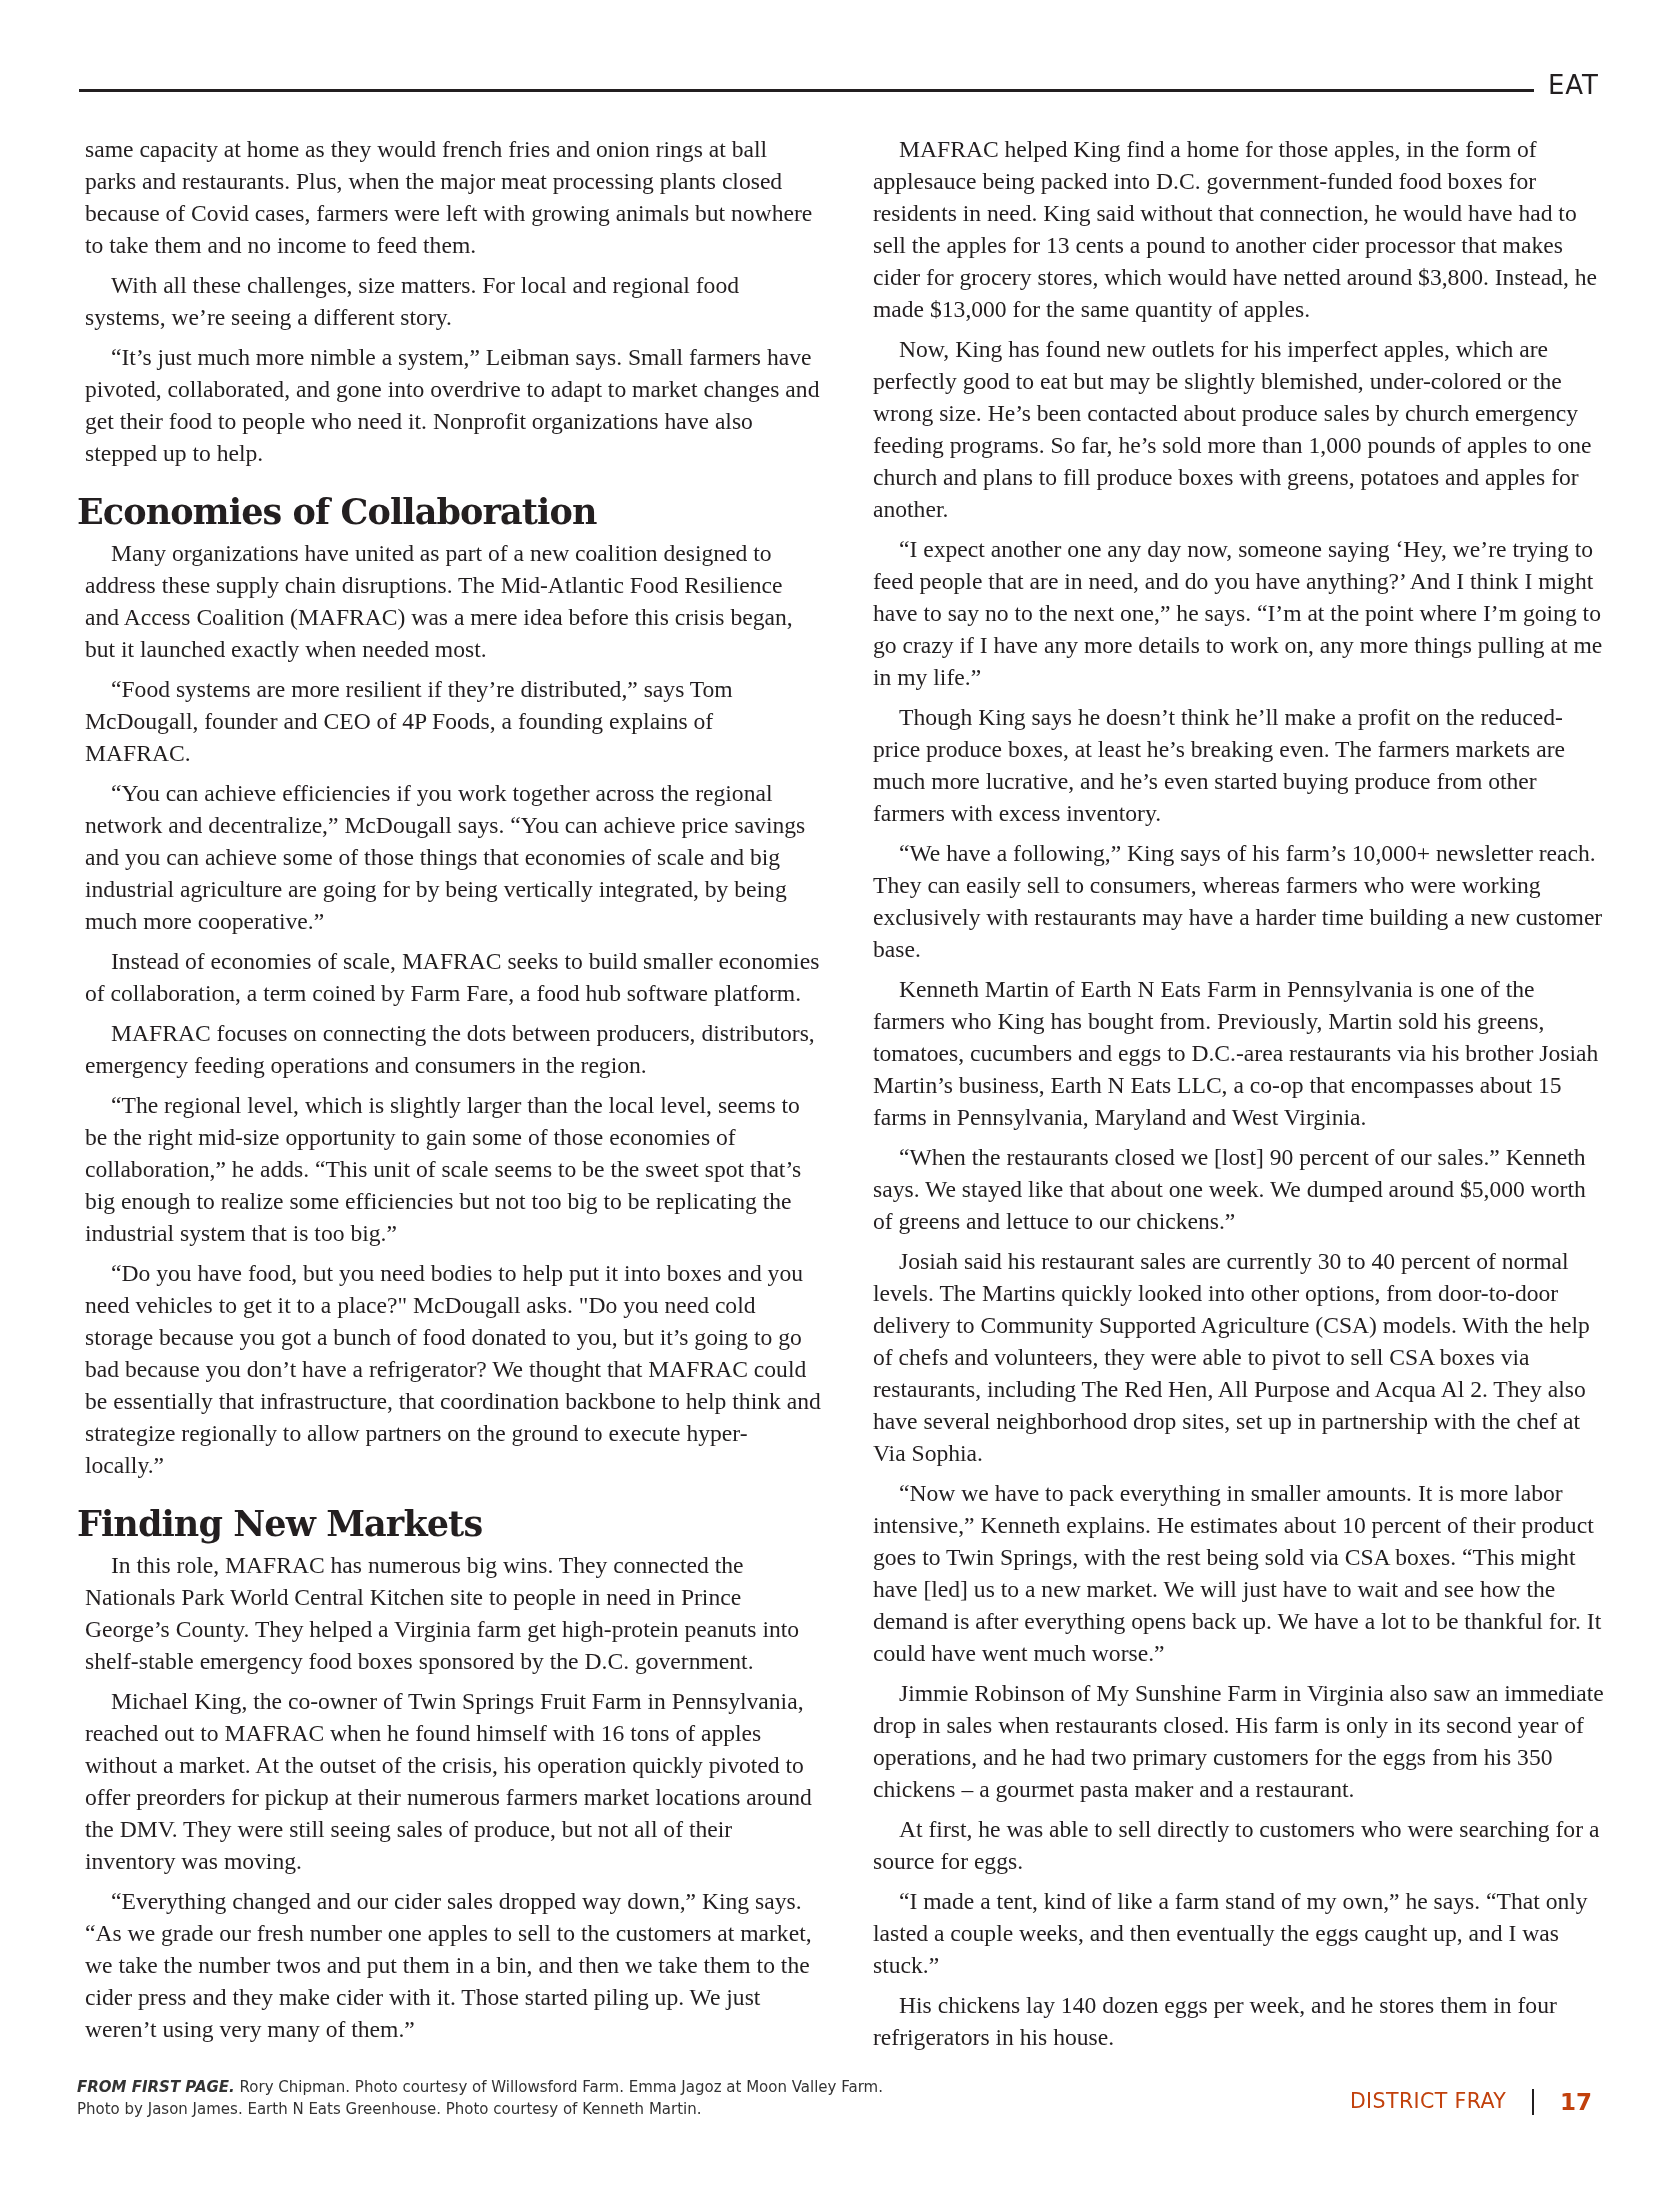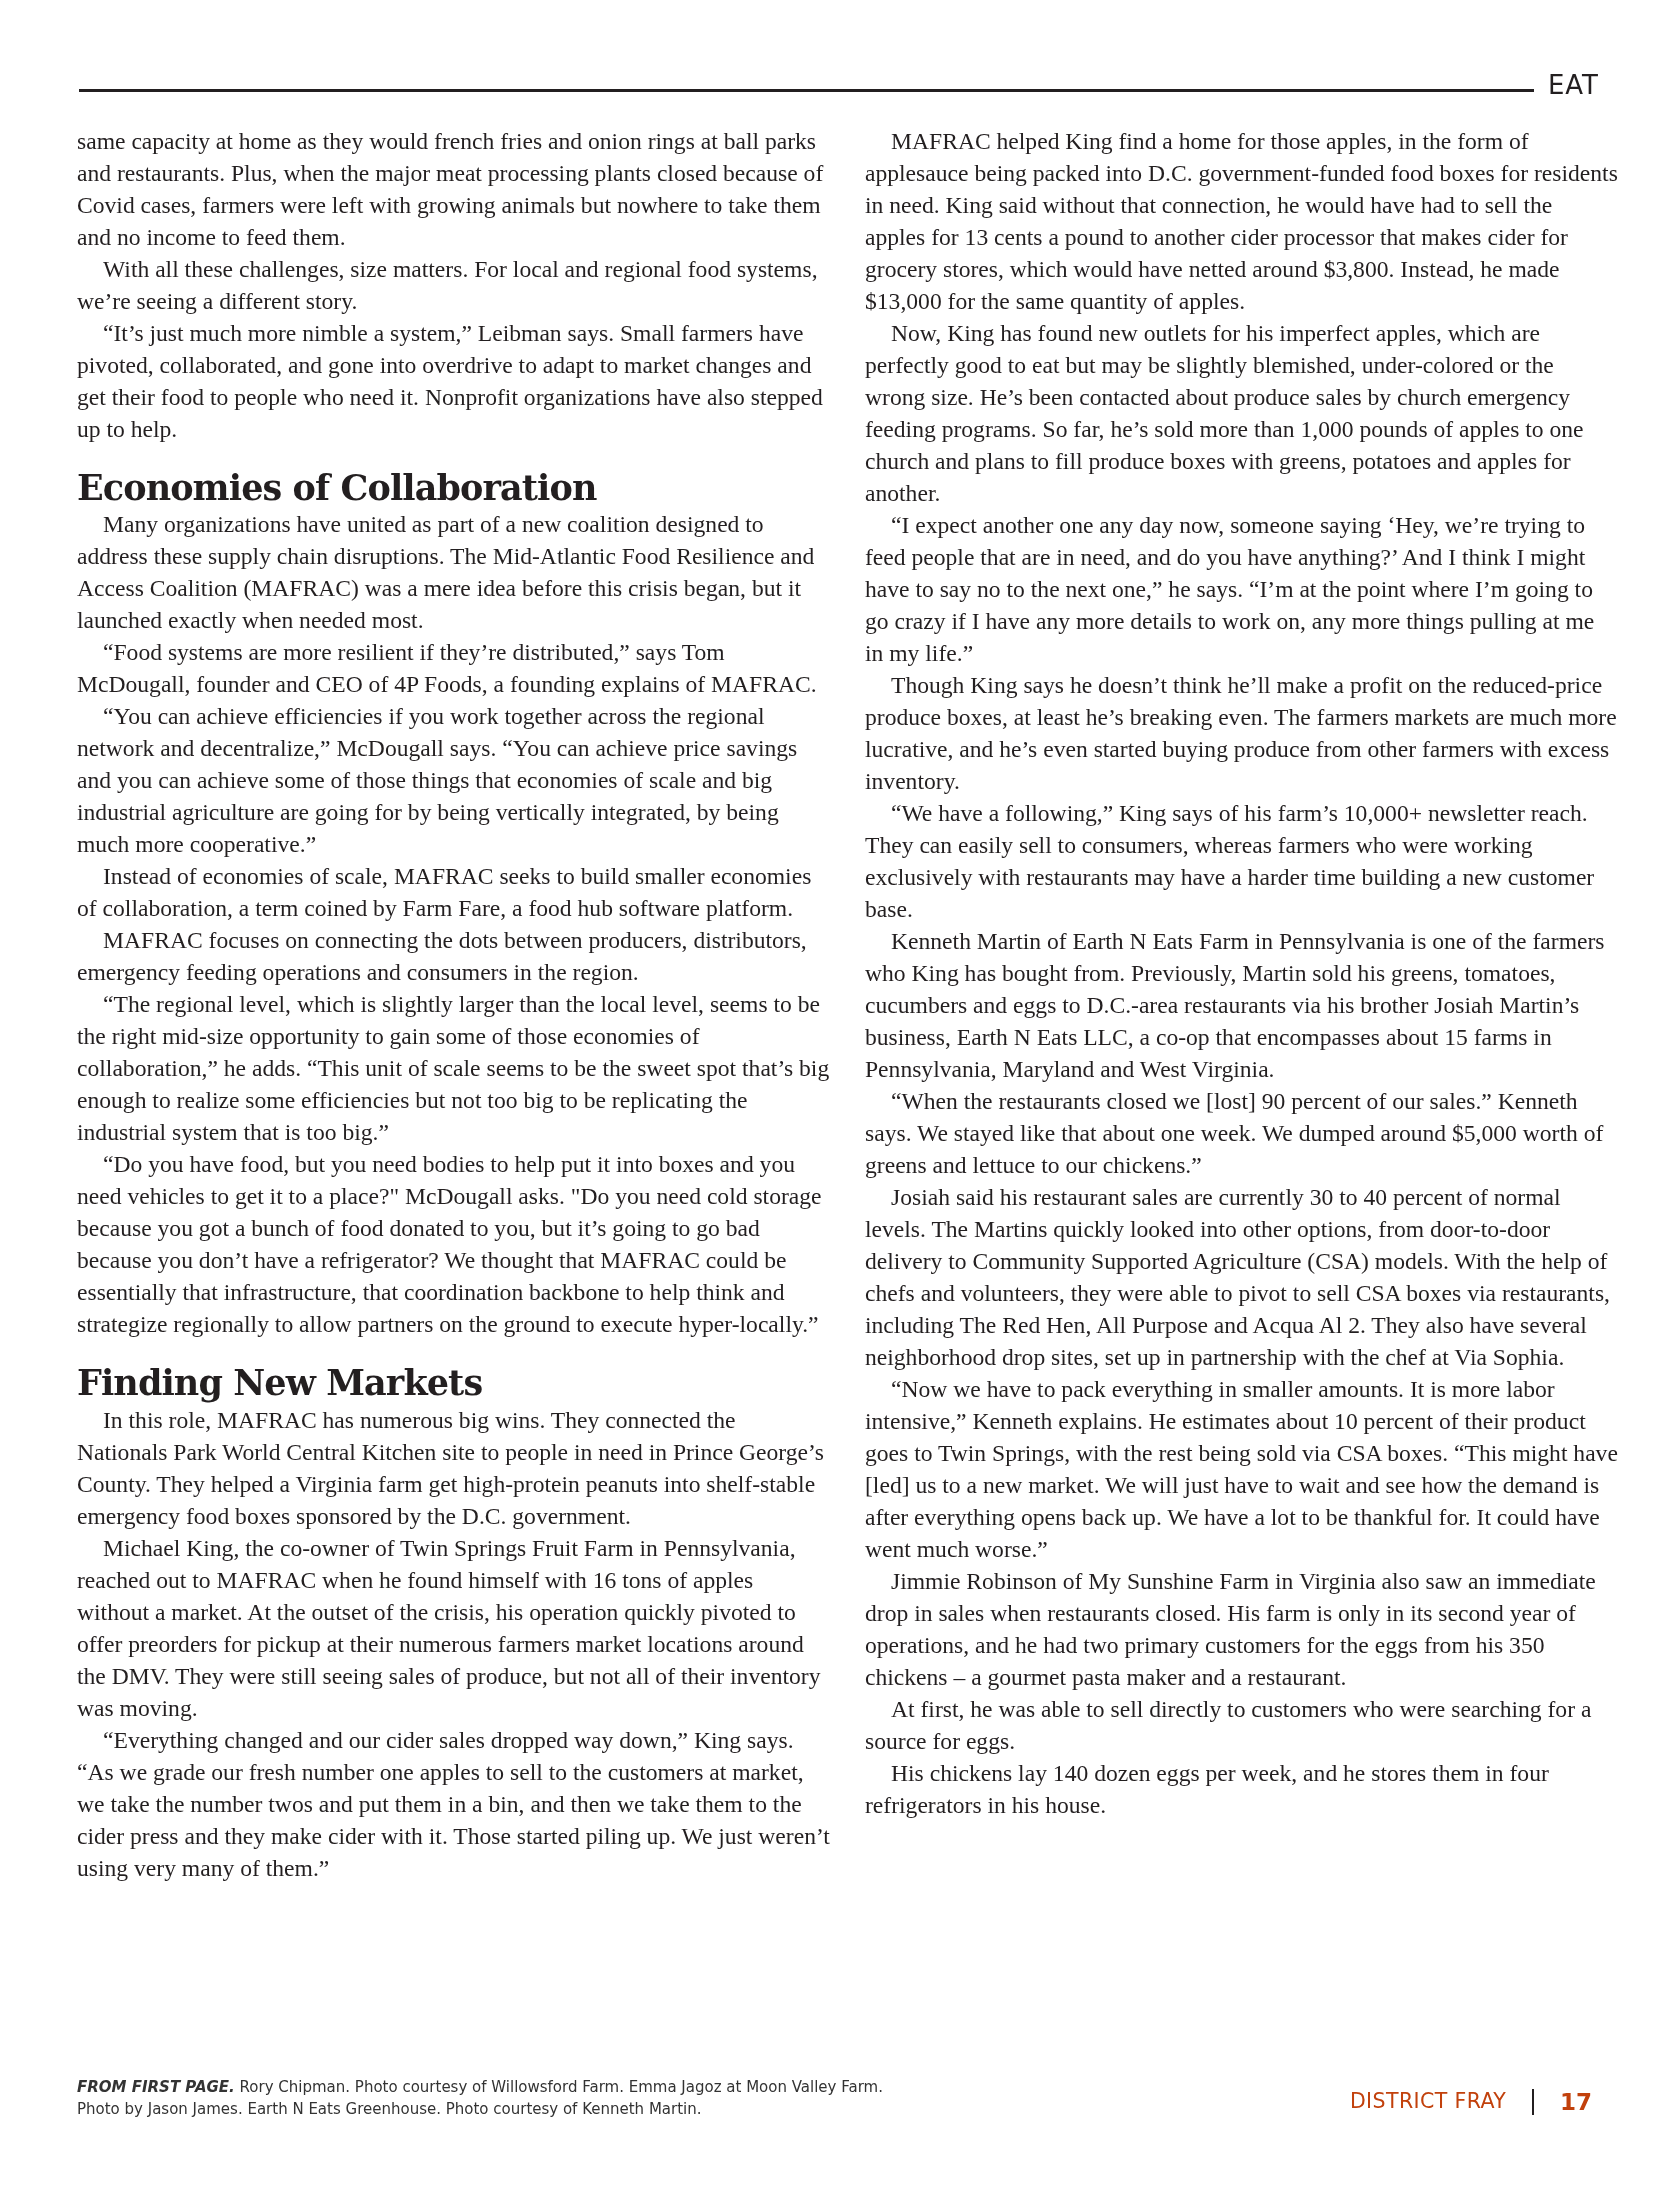--- a/index.html
+++ b/index.html
@@ -2,21 +2,21 @@
 <html style="font-size:13.7px"><head>
 <meta charset="utf-8">
 <style>
   html, body { margin: 0; padding: 0; background: #ffffff; }
   body { width: 1676px; height: 2192px; position: relative; overflow: hidden; color: #231f20; }
   .header-rule { position: absolute; left: 79px; top: 89px; width: 1455px; height: 2.6px; background: #231f20; }
   .section-label { position: absolute; left: 1548px; top: 70px; font-family: "DejaVu Sans", sans-serif; font-weight: normal; font-size: 26px; letter-spacing: 0.9px; color: #231f20; }
   .column { position: absolute; top: 125px; font-family: "Liberation Serif", serif; font-size: 23.6px; line-height: 32px; color: #231f20; }
   .col-left { left: 77px; width: 753px; }
   .col-right { left: 865px; width: 753px; }
-  .column p { margin: 0; text-indent: 26px; text-align: left; }
+  .column p { margin: 8px; text-indent: 26px; text-align: left; }
   .column p.no-indent { text-indent: 0; }
   .subhead { font-family: "DejaVu Serif", serif; font-weight: bold; font-size: 35px; line-height: 34px; margin: 26px 0 3.4px 0; letter-spacing: -0.9px; }
   .credits { position: absolute; left: 77px; top: 2076px; width: 1027px; font-family: "DejaVu Sans", sans-serif; font-size: 15px; line-height: 22px; color: #333; }
   .credits .lead { font-weight: bold; font-style: italic; }
   .folio { position: absolute; right: 84px; top: 2089px; font-family: "DejaVu Sans", sans-serif; font-size: 20.5px; color: #c2410c; display: flex; align-items: flex-start; }
   .folio .pub { letter-spacing: 0.4px; }
   .folio .sep { display: inline-block; width: 1.7px; height: 26px; background: #231f20; margin: 0 26px; }
   .folio .num { font-weight: bold; font-size: 23px; }
 </style>
 </head>
@@ -50,20 +50,21 @@
   <p>Now, King has found new outlets for his imperfect apples, which are perfectly good to eat but may be slightly blemished, under-colored or the wrong size. He’s been contacted about produce sales by church emergency feeding programs. So far, he’s sold more than 1,000 pounds of apples to one church and plans to fill produce boxes with greens, potatoes and apples for another.</p>
   <p>“I expect another one any day now, someone saying ‘Hey, we’re trying to feed people that are in need, and do you have anything?’ And I think I might have to say no to the next one,” he says. “I’m at the point where I’m going to go crazy if I have any more details to work on, any more things pulling at me in my life.”</p>
   <p>Though King says he doesn’t think he’ll make a profit on the reduced-price produce boxes, at least he’s breaking even. The farmers markets are much more lucrative, and he’s even started buying produce from other farmers with excess inventory.</p>
   <p>“We have a following,” King says of his farm’s 10,000+ newsletter reach. They can easily sell to consumers, whereas farmers who were working exclusively with restaurants may have a harder time building a new customer base.</p>
   <p>Kenneth Martin of Earth N Eats Farm in Pennsylvania is one of the farmers who King has bought from. Previously, Martin sold his greens, tomatoes, cucumbers and eggs to D.C.-area restaurants via his brother Josiah Martin’s business, Earth N Eats LLC, a co-op that encompasses about 15 farms in Pennsylvania, Maryland and West Virginia.</p>
   <p>“When the restaurants closed we [lost] 90 percent of our sales.” Kenneth says. We stayed like that about one week. We dumped around $5,000 worth of greens and lettuce to our chickens.”</p>
   <p>Josiah said his restaurant sales are currently 30 to 40 percent of normal levels. The Martins quickly looked into other options, from door-to-door delivery to Community Supported Agriculture (CSA) models. With the help of chefs and volunteers, they were able to pivot to sell CSA boxes via restaurants, including The Red Hen, All Purpose and Acqua Al 2. They also have several neighborhood drop sites, set up in partnership with the chef at Via Sophia.</p>
   <p>“Now we have to pack everything in smaller amounts. It is more labor intensive,” Kenneth explains. He estimates about 10 percent of their product goes to Twin Springs, with the rest being sold via CSA boxes. “This might have [led] us to a new market. We will just have to wait and see how the demand is after everything opens back up. We have a lot to be thankful for. It could have went much worse.”</p>
   <p>Jimmie Robinson of My Sunshine Farm in Virginia also saw an immediate drop in sales when restaurants closed. His farm is only in its second year of operations, and he had two primary customers for the eggs from his 350 chickens – a gourmet pasta maker and a restaurant.</p>
   <p>At first, he was able to sell directly to customers who were searching for a source for eggs.</p>
+  <p>“I made a tent, kind of like a farm stand of my own,” he says. “That only lasted a couple weeks, and then eventually the eggs caught up, and I was stuck.”</p>
   <p>His chickens lay 140 dozen eggs per week, and he stores them in four refrigerators in his house.</p>
 </div>
 
 <div class="credits">
   <div><span class="lead">FROM FIRST PAGE.</span><span> Rory Chipman. Photo courtesy of Willowsford Farm. Emma Jagoz at Moon Valley Farm.</span></div>
   <div>Photo by Jason James. Earth N Eats Greenhouse. Photo courtesy of Kenneth Martin.</div>
 </div>
 
 <div class="folio">
   <span class="pub">DISTRICT FRAY</span>

